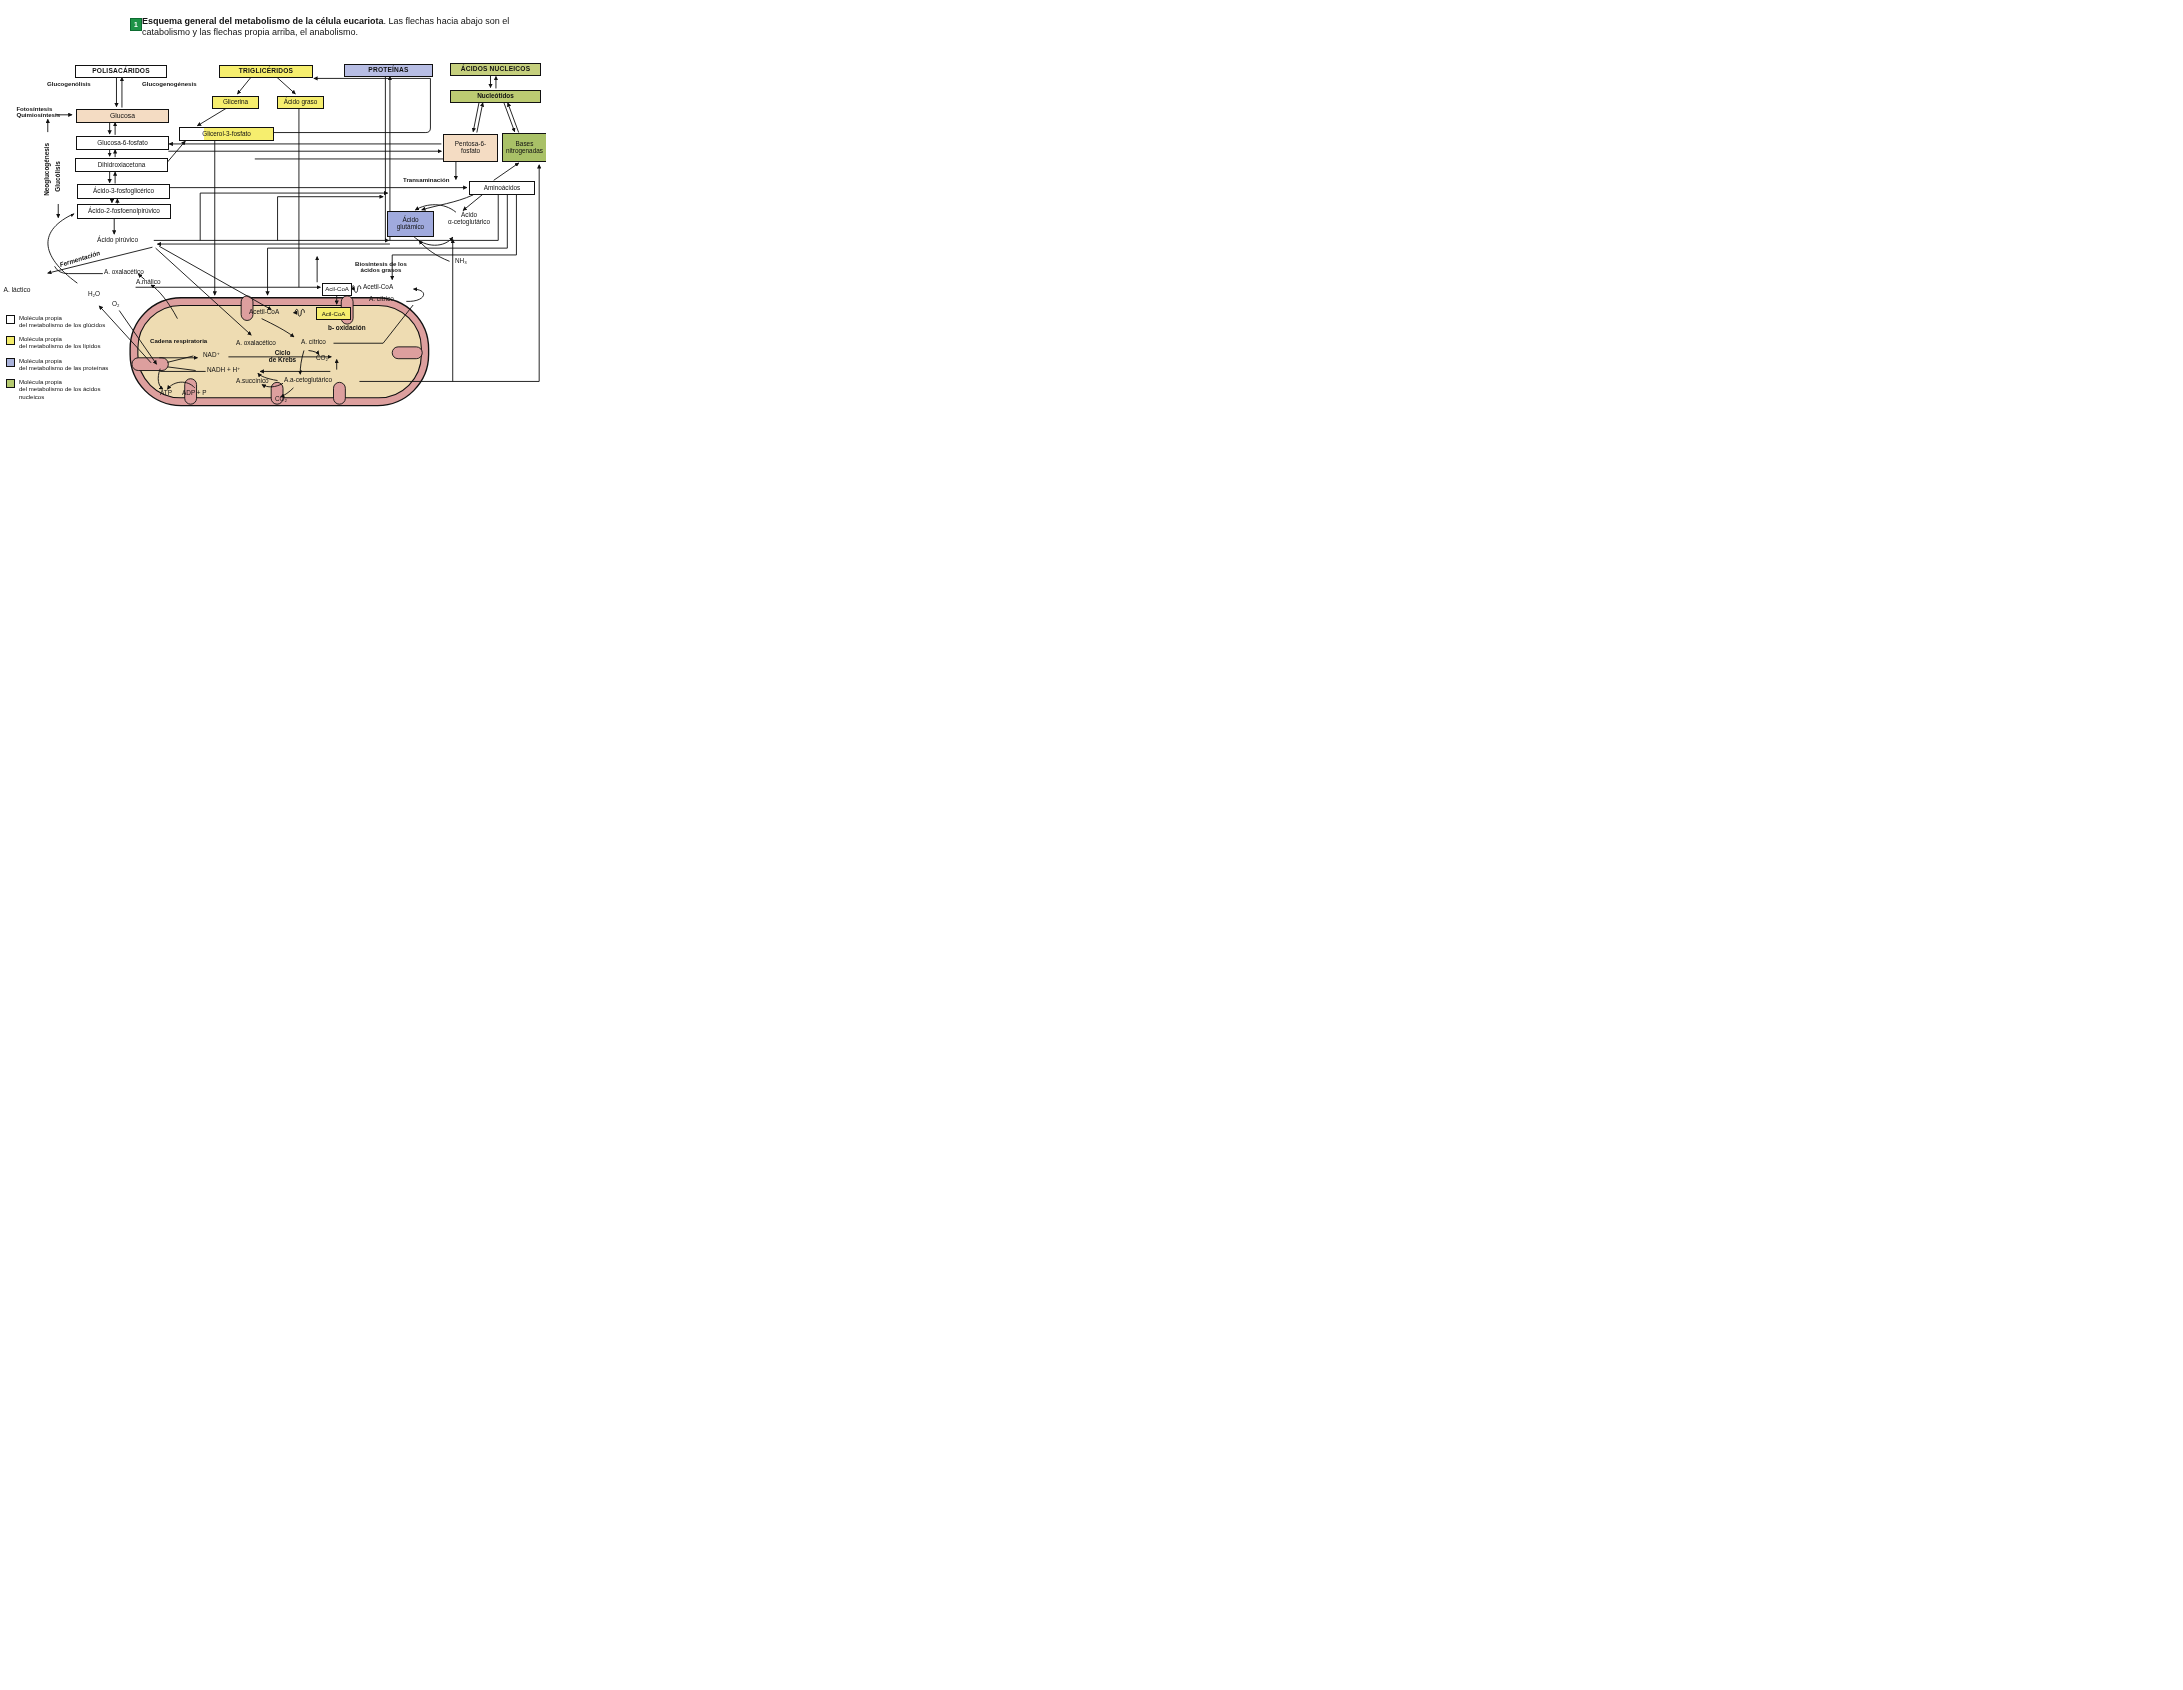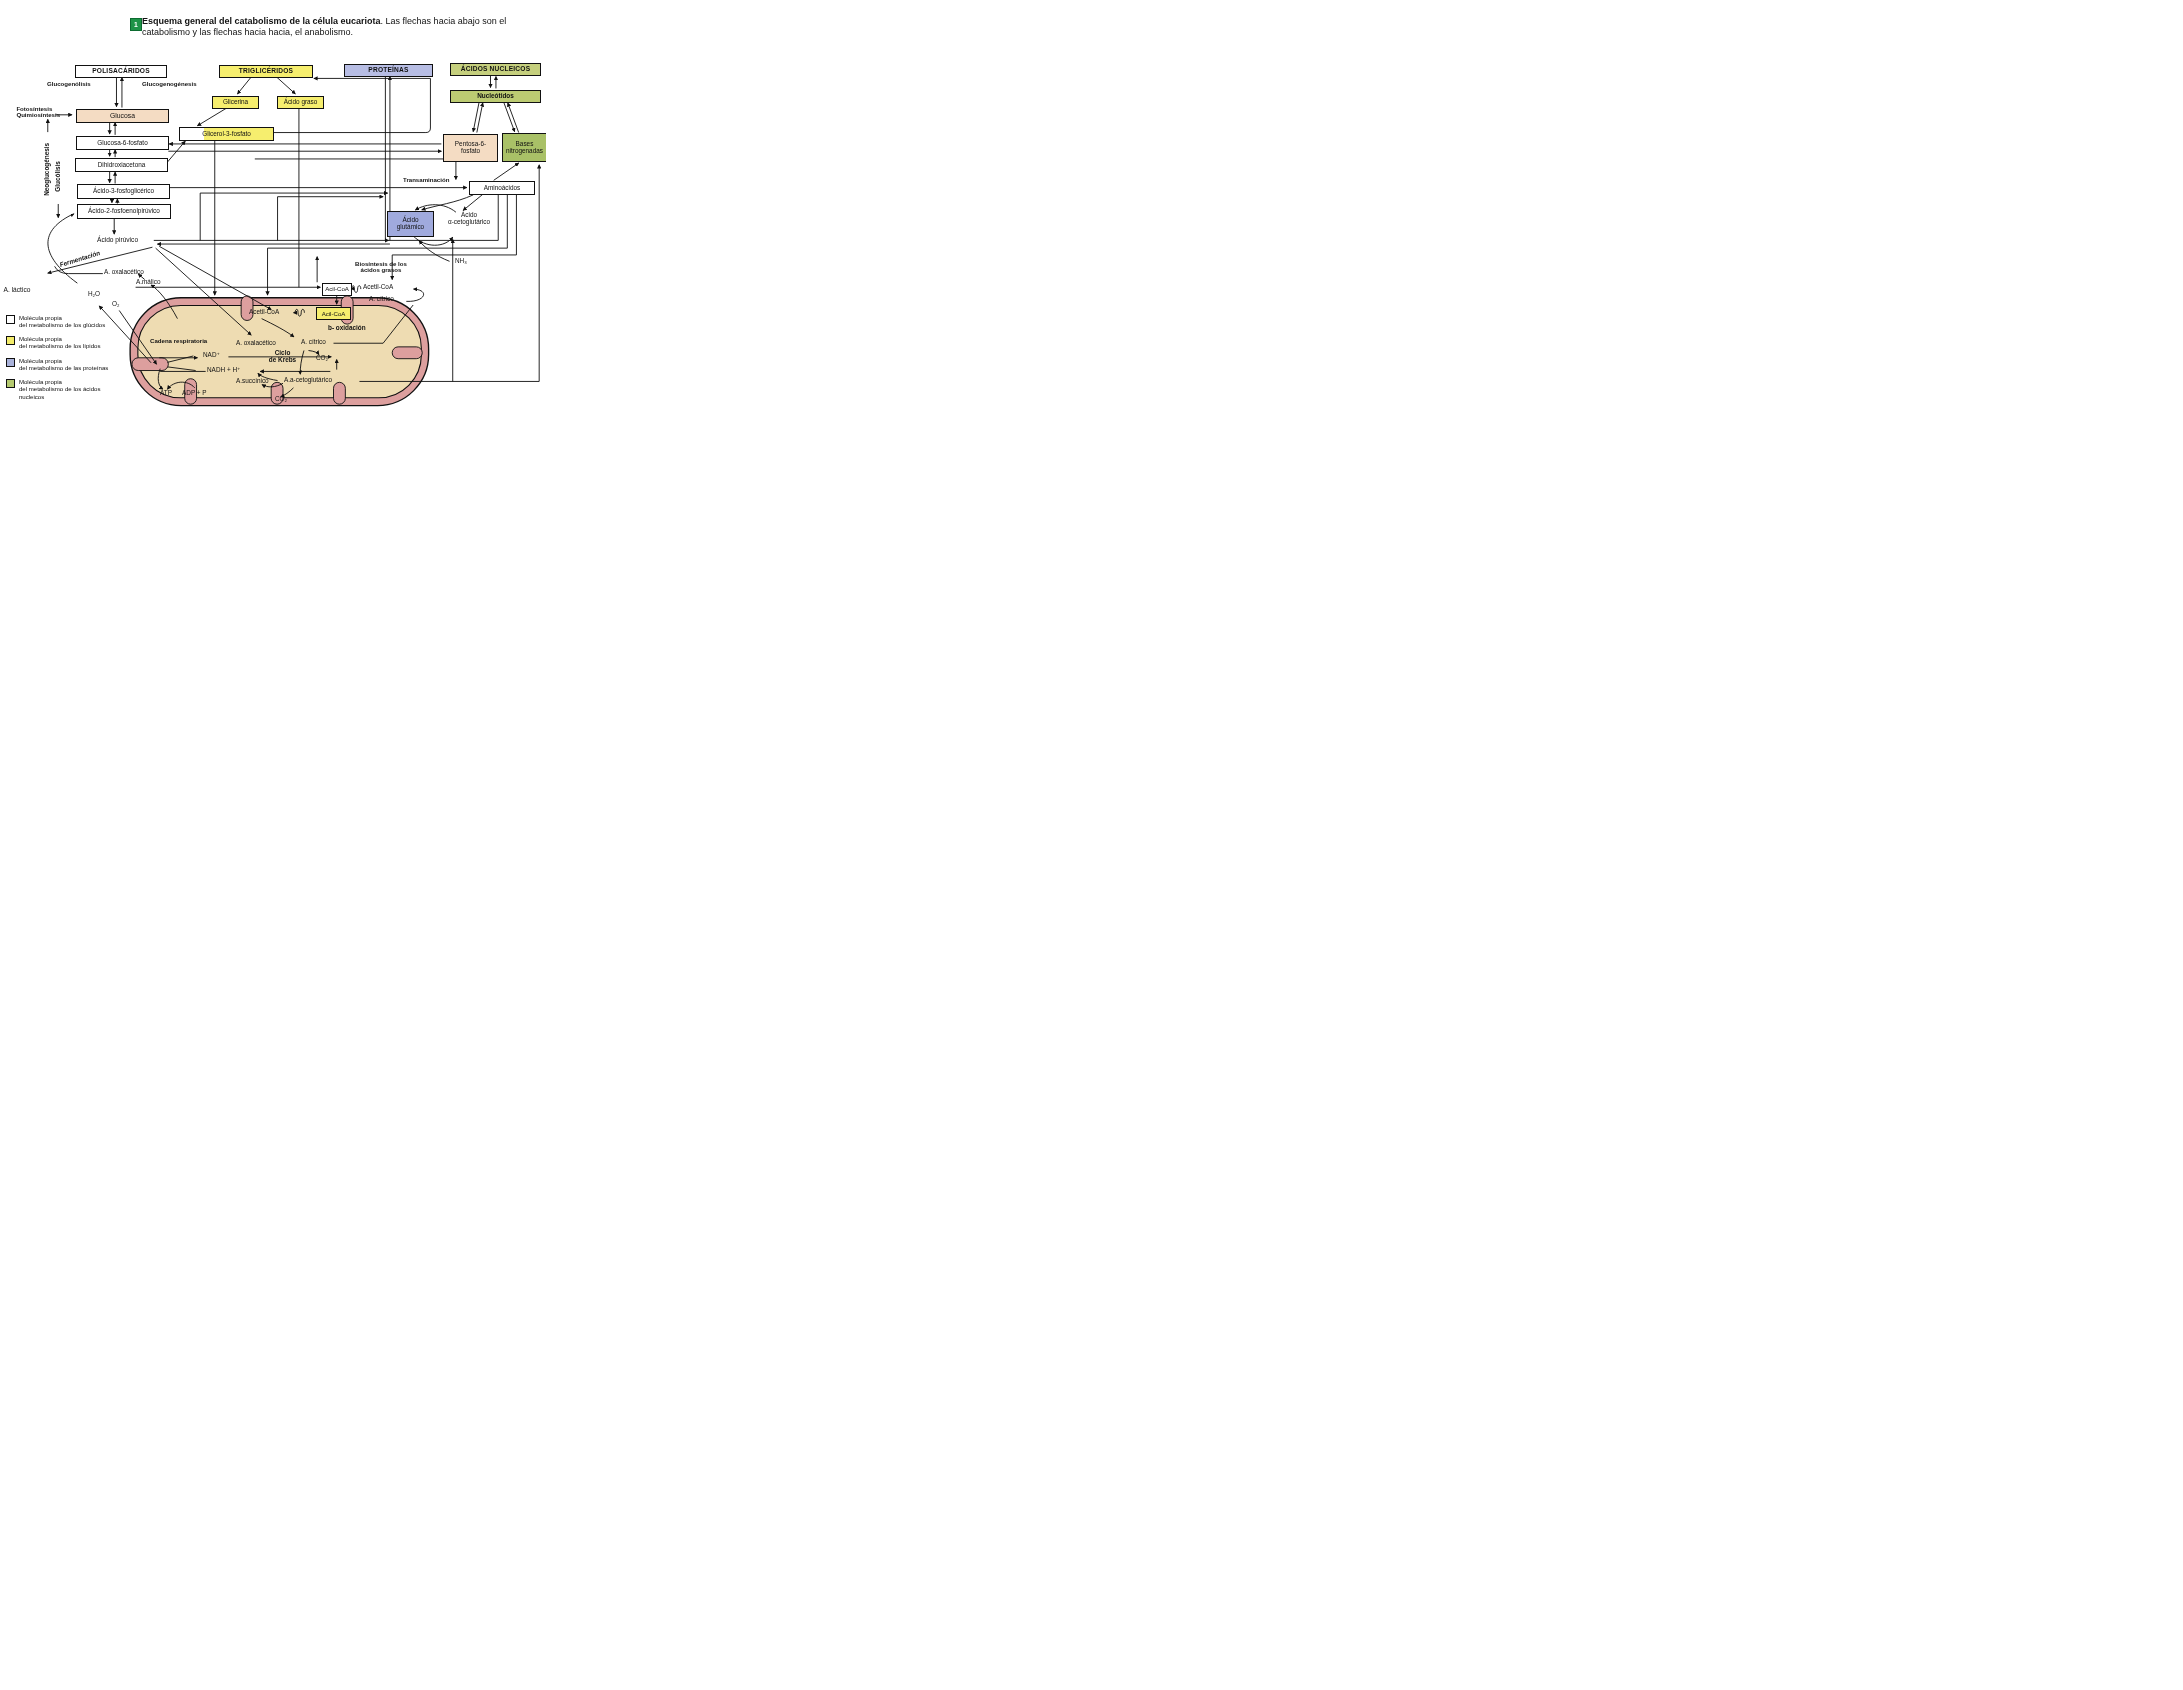--- a/index.html
+++ b/index.html
@@ -150,21 +150,21 @@
       <path d="M452,816 H352"></path>
       <path d="M368,796 L425,782"></path>
       <path d="M368,806 L430,814"></path>
       <path d="M352,810 C344,832 348,848 358,855" marker-end="url(#ah)"></path>
       <path d="M428,852 C412,834 382,836 368,855" marker-end="url(#ah)"></path>
       <path d="M740,812 V790" marker-end="url(#ah)"></path>
     </g>
   </svg>
 
   <div class="tnum">1</div>
-  <div class="title"><span class="b">Esquema general del catabolismo de la célula eucariota</span><span>. Las flechas hacia abajo son el catabolismo y las flechas hacia hacia, el anabolismo.</span></div>
+  <div class="title"><span class="b">Esquema general del metabolismo de la célula eucariota</span><span>. Las flechas hacia abajo son el catabolismo y las flechas propia arriba, el anabolismo.</span></div>
 
   <div class="box hdr" style="left:75px;top:65px;width:90px;height:11px;">POLISACÁRIDOS</div>
   <div class="box hdr ylw" style="left:219px;top:65px;width:92px;height:11.4px;">TRIGLICÉRIDOS</div>
   <div class="box hdr blu" style="left:344px;top:64px;width:87px;height:11px;">PROTEÍNAS</div>
   <div class="box hdr grn" style="left:450px;top:63px;width:89px;height:11px;">ÁCIDOS NUCLEICOS</div>
   <div class="box grn2" style="left:450px;top:90px;width:89px;height:10.5px;font-weight:700;">Nucleótidos</div>
 
   <div class="lbl b" style="left:47px;top:81px;font-size:6.1px;">Glucogenólisis</div>
   <div class="lbl b" style="left:142px;top:81px;font-size:6.1px;">Glucogenogénesis</div>
 

